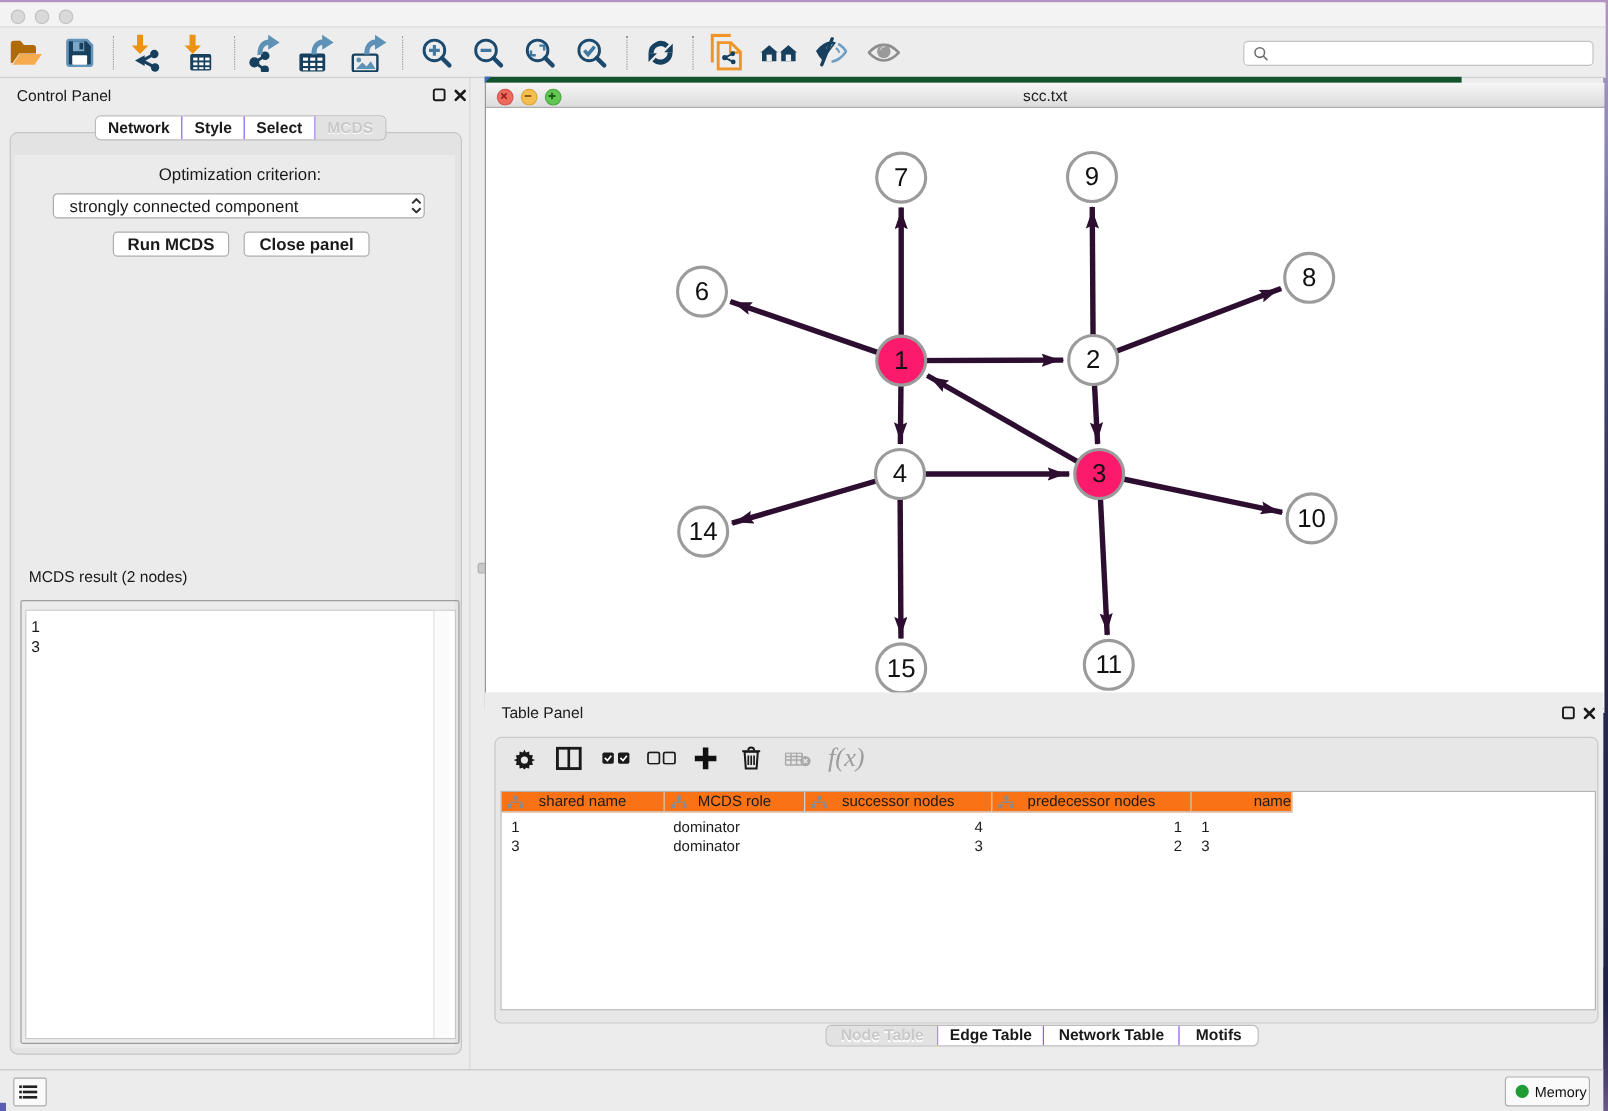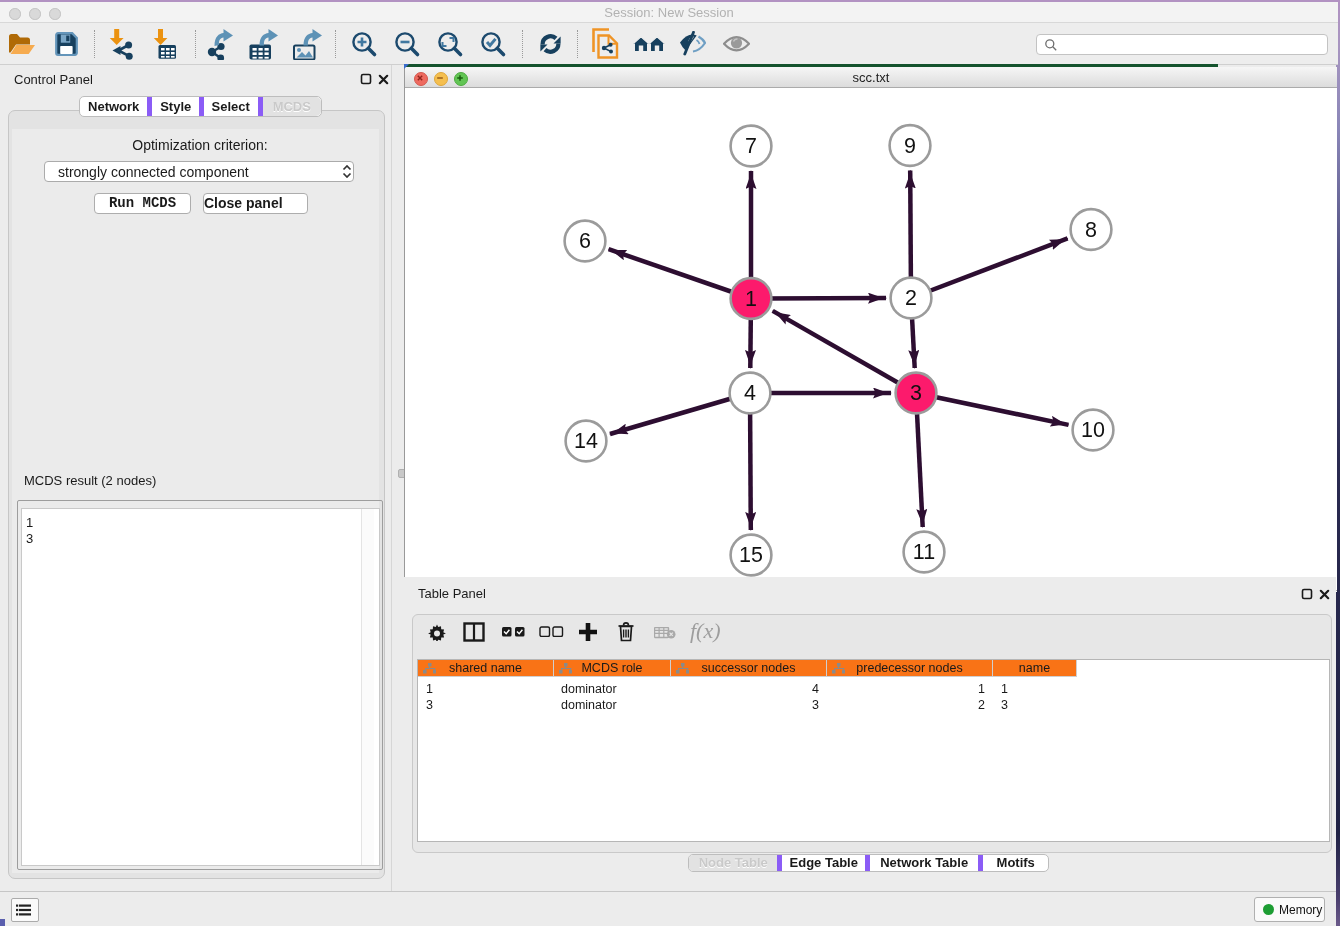--- a/index.html
+++ b/index.html
@@ -1,21 +1,21 @@
 <!DOCTYPE html>
 <html><head>
 <meta charset="utf-8">
 <style>
   html,body{margin:0;padding:0;}
   body{width:1340px;height:926px;overflow:hidden;font-family:"Liberation Sans",sans-serif;background:#ececec;}
   #root{position:absolute;top:0;left:0;width:1340px;height:926px;}
   .abs{position:absolute;}
   .sep{top:7px;width:0;height:28px;border-left:1px dotted #9a9a9a;}
   .tabgrp{position:absolute;box-sizing:border-box;background:#fff;border:1px solid #bdbdbd;border-radius:5px;display:flex;}
-  .tab{box-sizing:border-box;text-align:center;font-size:13px;font-weight:bold;color:#1a1a1a;border-right:5px solid #8b5cf6;}
+  .tab{box-sizing:border-box;text-align:center;font-size:13px;font-weight:bold;color:#1a1a1a;border-right:1px solid #8b5cf6;}
   .tab:last-child{border-right:none;}
   .tabsel{background:#e2e2e2;color:#c9c9c9;text-shadow:0 1px 0 #fff;text-align:center;}
   .hdr{top:0;height:17px;box-sizing:border-box;background:#f97316;border-right:1px solid #cfcfcf;border-bottom:1px solid #cfcfcf;font-size:12.5px;color:#1a1a1a;text-align:center;line-height:16px;}
   .hico{position:absolute;left:5px;top:3px;width:13px;height:11px;background:
     linear-gradient(#8a8a8a,#8a8a8a) 5px 0/3.5px 3.5px no-repeat,
     linear-gradient(#8a8a8a,#8a8a8a) 0 7px/3.5px 3.5px no-repeat,
     linear-gradient(#8a8a8a,#8a8a8a) 9.5px 7px/3.5px 3.5px no-repeat,
     linear-gradient(#8a8a8a,#8a8a8a) 6.2px 3px/1px 3px no-repeat,
     linear-gradient(#8a8a8a,#8a8a8a) 1.5px 5px/10.5px 1px no-repeat,
     linear-gradient(#8a8a8a,#8a8a8a) 1.5px 5px/1px 3px no-repeat,
@@ -27,21 +27,20 @@
 <div id="root">
 
   <div class="abs" style="left:1336px;top:0;width:4px;height:926px;background:linear-gradient(#b292c2 0%,#a795c0 5%,#8a86b8 14%,#4a4a7a 30%,#2a2a50 50%,#202245 90%,#4a3f6e 97%,#6b5a8a 100%);"></div>
 
   <div class="abs" style="left:0;top:0;width:1340px;height:2px;background:#b292c2;"></div>
 
   <div class="abs" style="left:0;top:2px;width:1338px;height:20px;background:#f3f3f3;border-bottom:1px solid #d8d8d8;">
     <div class="abs" style="left:9px;top:6px;width:9.5px;height:9.5px;border-radius:50%;background:#d9d9d9;border:1px solid #c2c2c2;"></div>
     <div class="abs" style="left:29px;top:6px;width:9.5px;height:9.5px;border-radius:50%;background:#d9d9d9;border:1px solid #c2c2c2;"></div>
     <div class="abs" style="left:49px;top:6px;width:9.5px;height:9.5px;border-radius:50%;background:#d9d9d9;border:1px solid #c2c2c2;"></div>
-    <div class="abs" style="left:0;top:3px;width:1338px;text-align:center;font-size:13px;color:#b2b2b2;">Session: New Session</div>
   </div>
 
   <div id="toolbar" class="abs" style="left:0;top:23px;width:1338px;height:41px;background:#ededed;border-bottom:1px solid #cfcfcf;">
     <div class="abs sep" style="left:94px;"></div>
     <div class="abs sep" style="left:195px;"></div>
     <div class="abs sep" style="left:335px;"></div>
     <div class="abs sep" style="left:522px;"></div>
     <div class="abs sep" style="left:577px;"></div>
 
     <svg class="abs" style="left:8px;top:10px;" width="28" height="22" viewBox="0 0 28 22">
@@ -205,37 +204,37 @@
 
     <div class="abs" style="left:44px;top:96px;width:308px;height:19px;background:#fff;border:1px solid #ababab;border-radius:4px;">
       <div class="abs" style="left:13px;top:2px;font-size:14px;color:#1a1a1a;">strongly connected component</div>
       <svg class="abs" style="left:297px;top:3px;" width="10" height="13" viewBox="0 0 10 13">
         <path d="M1.5 4.5 L5 1 L8.5 4.5 M1.5 8.5 L5 12 L8.5 8.5" fill="none" stroke="#333" stroke-width="1.7"></path>
       </svg>
     </div>
 
     <div class="abs" style="left:9px;top:72px;width:382px;text-align:center;font-size:14px;color:#1a1a1a;">Optimization criterion:</div>
 
-    <div class="abs" style="left:94px;top:128px;width:95px;height:19px;background:#fff;border:1px solid #adadad;border-radius:4px;text-align:center;font-size:14px;font-weight:bold;color:#1a1a1a;line-height:18px;font-family:Liberation Mono, monospace;">Run MCDS</div>
-    <div class="abs" style="left:203px;top:128px;width:103px;height:19px;background:#fff;border:1px solid #adadad;border-radius:4px;text-align:left;font-size:14px;font-weight:bold;color:#1a1a1a;line-height:18px;">Close panel</div>
+    <div class="abs" style="left:94px;top:128px;width:95px;height:19px;background:#fff;border:1px solid #adadad;border-radius:4px;text-align:center;font-size:14px;font-weight:bold;color:#1a1a1a;line-height:18px;">Run MCDS</div>
+    <div class="abs" style="left:203px;top:128px;width:103px;height:19px;background:#fff;border:1px solid #adadad;border-radius:4px;text-align:center;font-size:14px;font-weight:bold;color:#1a1a1a;line-height:18px;">Close panel</div>
 
     <div class="abs" style="left:17px;top:435px;width:364px;height:368px;border:1px solid #9d9d9d;border-radius:2px;"></div>
     <div class="abs" style="left:21px;top:408px;background:#ebebeb;padding:0 3px;font-size:13px;color:#1a1a1a;">MCDS result (2 nodes)</div>
     <div class="abs" style="left:21px;top:443px;width:357px;height:356px;background:#fff;border:1px solid #c9c9c9;">
       <div class="abs" style="left:4px;top:6px;font-size:13px;color:#1a1a1a;line-height:16px;">1<br>3</div>
       <div class="abs" style="left:339px;top:0;width:12px;height:356px;background:#fbfbfb;border-left:1px solid #e4e4e4;"></div>
     </div>
   </div>
 
   <div class="abs" style="left:398px;top:469px;width:6px;height:7px;background:#c9c9c9;border:1px solid #b0b0b0;border-radius:2px;"></div>
   <div class="abs" style="left:865px;top:586px;width:9px;height:6px;background:#c9c9c9;border:1px solid #b0b0b0;border-radius:2px;"></div>
 
   <div class="abs" style="left:404px;top:64px;width:0;height:0;border-top:5px solid #3a6ccc;border-right:5px solid transparent;z-index:5;"></div>
 
-  <div id="netwin" class="abs" style="left:404px;top:64px;width:814px;height:526px;border-left:1px solid #999;border-top:3px solid #14532d;box-sizing:border-box;">
+  <div id="netwin" class="abs" style="left:404px;top:64px;width:814px;height:526px;border-left:1px solid #999;border-top:5px solid #14532d;box-sizing:border-box;">
     <div class="abs" style="left:0;top:0;width:932px;height:20px;background:linear-gradient(#f6f6f6,#dcdcdc);border-bottom:1px solid #ababab;">
       <div class="abs" style="left:9px;top:4.5px;width:12px;height:12px;border-radius:50%;background:#ee6a5f;border:1px solid #d3584e;"></div>
       <svg class="abs" style="left:9px;top:4.5px;" width="12" height="12" viewBox="0 0 12 12">
           <path d="M3.8 3.8 L8.2 8.2 M8.2 3.8 L3.8 8.2" stroke="#91231c" stroke-width="1.4"></path>
         </svg>
       <div class="abs" style="left:29px;top:4.5px;width:12px;height:12px;border-radius:50%;background:#f5bf4f;border:1px solid #dfa73b;"></div>
       <svg class="abs" style="left:29px;top:4.5px;" width="12" height="12" viewBox="0 0 12 12">
           <path d="M3.2 6 h5.6" stroke="#985d18" stroke-width="1.5"></path>
         </svg>
       <div class="abs" style="left:49px;top:4.5px;width:12px;height:12px;border-radius:50%;background:#62c554;border:1px solid #4eab41;"></div>
@@ -345,21 +344,21 @@
       <path d="M15.6 5.6 l3.2 3.2 M18.8 5.6 l-3.2 3.2" stroke="#e7e7e7" stroke-width="1.2"></path>
     </svg>
     <div class="abs" style="left:286px;top:41px;font-family:'Liberation Serif',serif;font-style:italic;font-size:22px;color:#9d9d9d;">f(x)</div>
 
     <div class="abs" style="left:13px;top:82px;width:911px;height:181px;background:#fff;border:1px solid #b6b6b6;">
 
       <div class="abs hdr" style="left:0px;width:136px;"><span class="hico"></span>shared name</div>
       <div class="abs hdr" style="left:136px;width:117px;"><span class="hico"></span>MCDS role</div>
       <div class="abs hdr" style="left:253px;width:156px;"><span class="hico"></span>successor nodes</div>
       <div class="abs hdr" style="left:409px;width:166px;"><span class="hico"></span>predecessor nodes</div>
-      <div class="abs hdr" style="left:575px;width:84px;">name</div>
+      <div class="abs hdr" style="left:575px;width:84px;text-align:right;">name</div>
 
       <div class="abs cell" style="left:8px;top:21px;">1</div>
       <div class="abs cell" style="left:143px;top:21px;">dominator</div>
       <div class="abs cell" style="left:253px;top:21px;width:148px;text-align:right;">4</div>
       <div class="abs cell" style="left:409px;top:21px;width:158px;text-align:right;">1</div>
       <div class="abs cell" style="left:583px;top:21px;">1</div>
       <div class="abs cell" style="left:8px;top:37px;">3</div>
       <div class="abs cell" style="left:143px;top:37px;">dominator</div>
       <div class="abs cell" style="left:253px;top:37px;width:148px;text-align:right;">3</div>
       <div class="abs cell" style="left:409px;top:37px;width:158px;text-align:right;">2</div>

